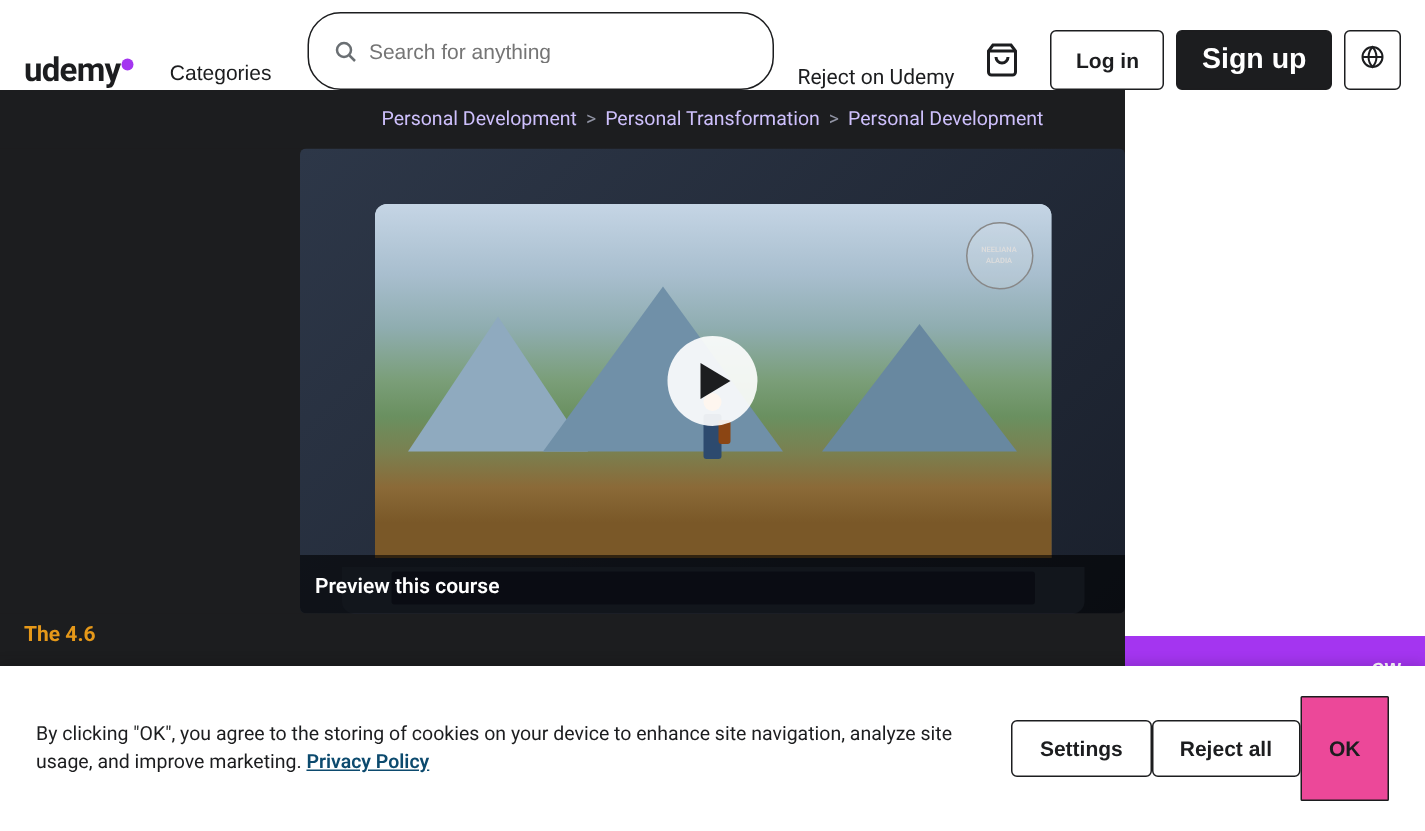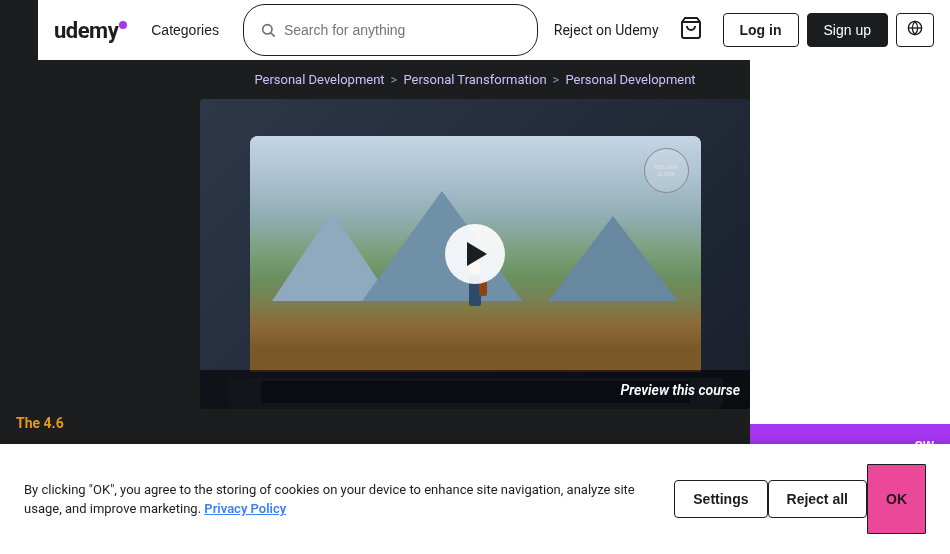--- a/index.html
+++ b/index.html
@@ -9,27 +9,26 @@
       overflow: hidden;
       font-family: -apple-system, BlinkMacSystemFont, "Segoe UI", Roboto, sans-serif;
       background: #1c1d1f;
       position: relative;
     }
 
     
     .header {
       background: #fff;
       display: flex;
-      align-items: center;
+      align-items: flex-end;
       padding: 0 16px;
       height: 60px;
       gap: 16px;
       position: relative;
       z-index: 10;
-      margin-left: 38px;
     }
 
     .logo {
       display: flex;
       align-items: center;
       gap: 0;
       cursor: pointer;
       flex-shrink: 0;
     }
     .logo-text {
@@ -111,22 +110,22 @@
       font-size: 14px;
       font-weight: 700;
       padding: 8px 16px;
       cursor: pointer;
       border-radius: 4px;
     }
     .signup-btn {
       border: 1.5px solid #1c1d1f;
       background: #1c1d1f;
       color: #fff;
-      font-size: 14px;
-      font-weight: 400;
+      font-size: 19px;
+      font-weight: 700;
       padding: 8px 16px;
       cursor: pointer;
       border-radius: 4px;
     }
     .globe-btn {
       border: 1.5px solid #1c1d1f;
       background: #fff;
       color: #1c1d1f;
       font-size: 16px;
       padding: 6px 10px;
@@ -295,22 +294,21 @@
       margin-left: 4px;
     }
     
     .preview-bar {
       position: absolute;
       bottom: 0;
       left: 0;
       right: 0;
       background: rgba(0,0,0,0.6);
       padding: 10px;
-      text-align: right;
-      font-style: italic;
+      text-align: left;
     }
     .preview-text {
       color: #fff;
       font-size: 14px;
       font-weight: 600;
     }
     
     .laptop-base {
       position: absolute;
       bottom: 0;
@@ -379,21 +377,21 @@
       box-shadow: 0 -2px 8px rgba(0,0,0,0.15);
       min-height: 80px;
     }
     .cookie-text {
       font-size: 13px;
       color: #1c1d1f;
       line-height: 1.5;
       flex: 1;
     }
     .cookie-link {
-      color: #3b82f6;
+      color: #0c4a6e;
       font-weight: 600;
       text-decoration: underline;
       cursor: pointer;
     }
     .cookie-btns {
       display: flex;
       flex-shrink: 0;
       align-items: center;
     }
     .settings-btn {

